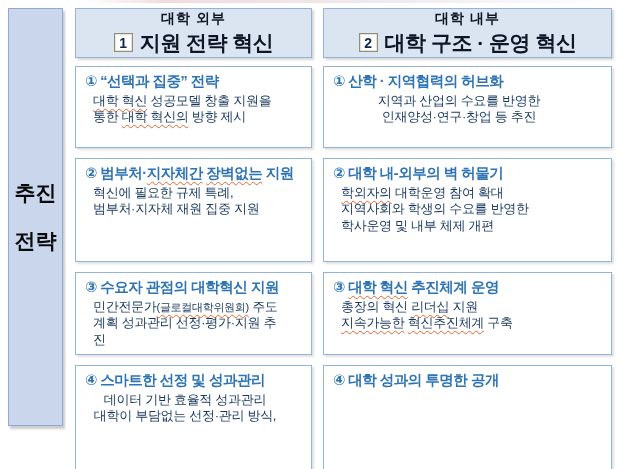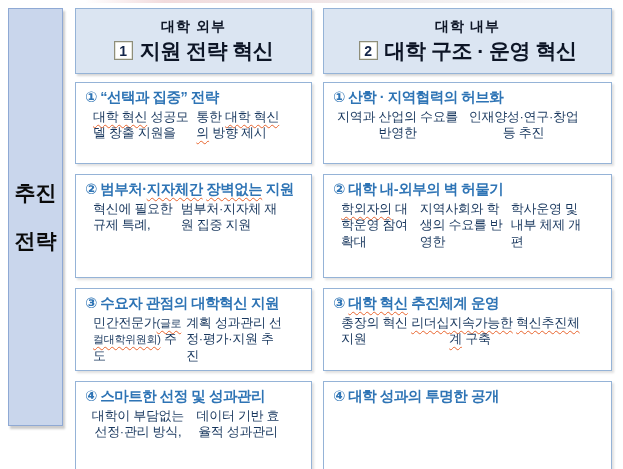--- a/index.html
+++ b/index.html
@@ -24,21 +24,21 @@
     position:absolute;left:8px;top:8px;width:55px;height:418px;
     background:var(--sidebar-fill);border:1.6px solid var(--sidebar-border);
     box-shadow:2px 2.5px 2px rgba(110,110,110,.35);
     display:flex;flex-direction:column;align-items:center;justify-content:center;gap:20px;
     font-weight:bold;font-size:21px;color:#0a0a0a;letter-spacing:0px;
   }
   .col{position:absolute;top:8px;display:flex;flex-direction:column;}
   .col-external{left:75px;width:237px;}
   .col-internal{left:323px;width:289px;}
   .panel-header{
-    height:66px;background:var(--panel-fill);border:1.4px solid var(--box-border);
+    height:50px;background:var(--panel-fill);border:1.4px solid var(--box-border);
     box-shadow:1.5px 2px 2px rgba(110,110,110,.28);
     display:flex;flex-direction:column;align-items:center;justify-content:center;gap:1px;
     color:var(--header-ink);margin-bottom:8px;
   }
   .panel-sub{font-size:14px;font-weight:bold;letter-spacing:1px;}
   .panel-titlerow{display:flex;align-items:center;gap:7px;}
   .numbox{
     display:inline-flex;align-items:center;justify-content:center;
     width:19px;height:19px;background:#ffffff;border:1px solid #8e8e7a;
     font-size:14px;font-weight:bold;color:#13254a;box-shadow:0 0 0 .5px #c9c9b8 inset;
@@ -52,21 +52,21 @@
   }
   .boxes .box:nth-child(1){height:82px;}
   .boxes .box:nth-child(2){height:104px;}
   .boxes .box:nth-child(3){height:83px;}
   .boxes .box:nth-child(4){height:114px;}
   .box-title{
     color:var(--title-blue);font-weight:bold;font-size:14.5px;letter-spacing:-0.5px;
     white-space:nowrap;margin-bottom:2px;
   }
   .box-body{
-    flex:1;display:flex;flex-direction:row;justify-content:center;
+    flex:1;display:flex;flex-direction:column;justify-content:flex-start;
     font-size:13px;color:var(--body-ink);letter-spacing:-0.3px;line-height:1.25;
     padding-left:8px;padding-right:2px;
   }
   .align-left{text-align:left;}
   .align-center{text-align:center;padding-left:0;}
   .sp{
     text-decoration-line:underline;text-decoration-style:wavy;
     text-decoration-color:var(--squiggle);text-decoration-thickness:1px;
     text-underline-offset:3px;
   }
@@ -109,22 +109,22 @@
         <div class="box">
           <div class="box-title"><span>③ 수요자 관점의 대학혁신 지원</span></div>
           <div class="box-body align-left">
             <div><span>민간전문가</span><span class="sp small">(글로컬대학위원회)</span><span> 주도</span></div>
             <div><span>계획 성과관리 선정·평가·지원 추진</span></div>
           </div>
         </div>
         <div class="box">
           <div class="box-title"><span>④ 스마트한 선정 및 성과관리</span></div>
           <div class="box-body align-center">
+            <div><span>데이터 기반 효율적 성과관리</span></div>
             <div><span>대학이 부담없는 선정·관리 방식,</span></div>
-            <div><span>데이터 기반 효율적 성과관리</span></div>
           </div>
         </div>
       </div>
   </div>
 
   <div class="col col-internal">
     <div class="panel-header">
       <div class="panel-sub">대학 내부</div>
       <div class="panel-titlerow">
         <span class="numbox">2</span>

